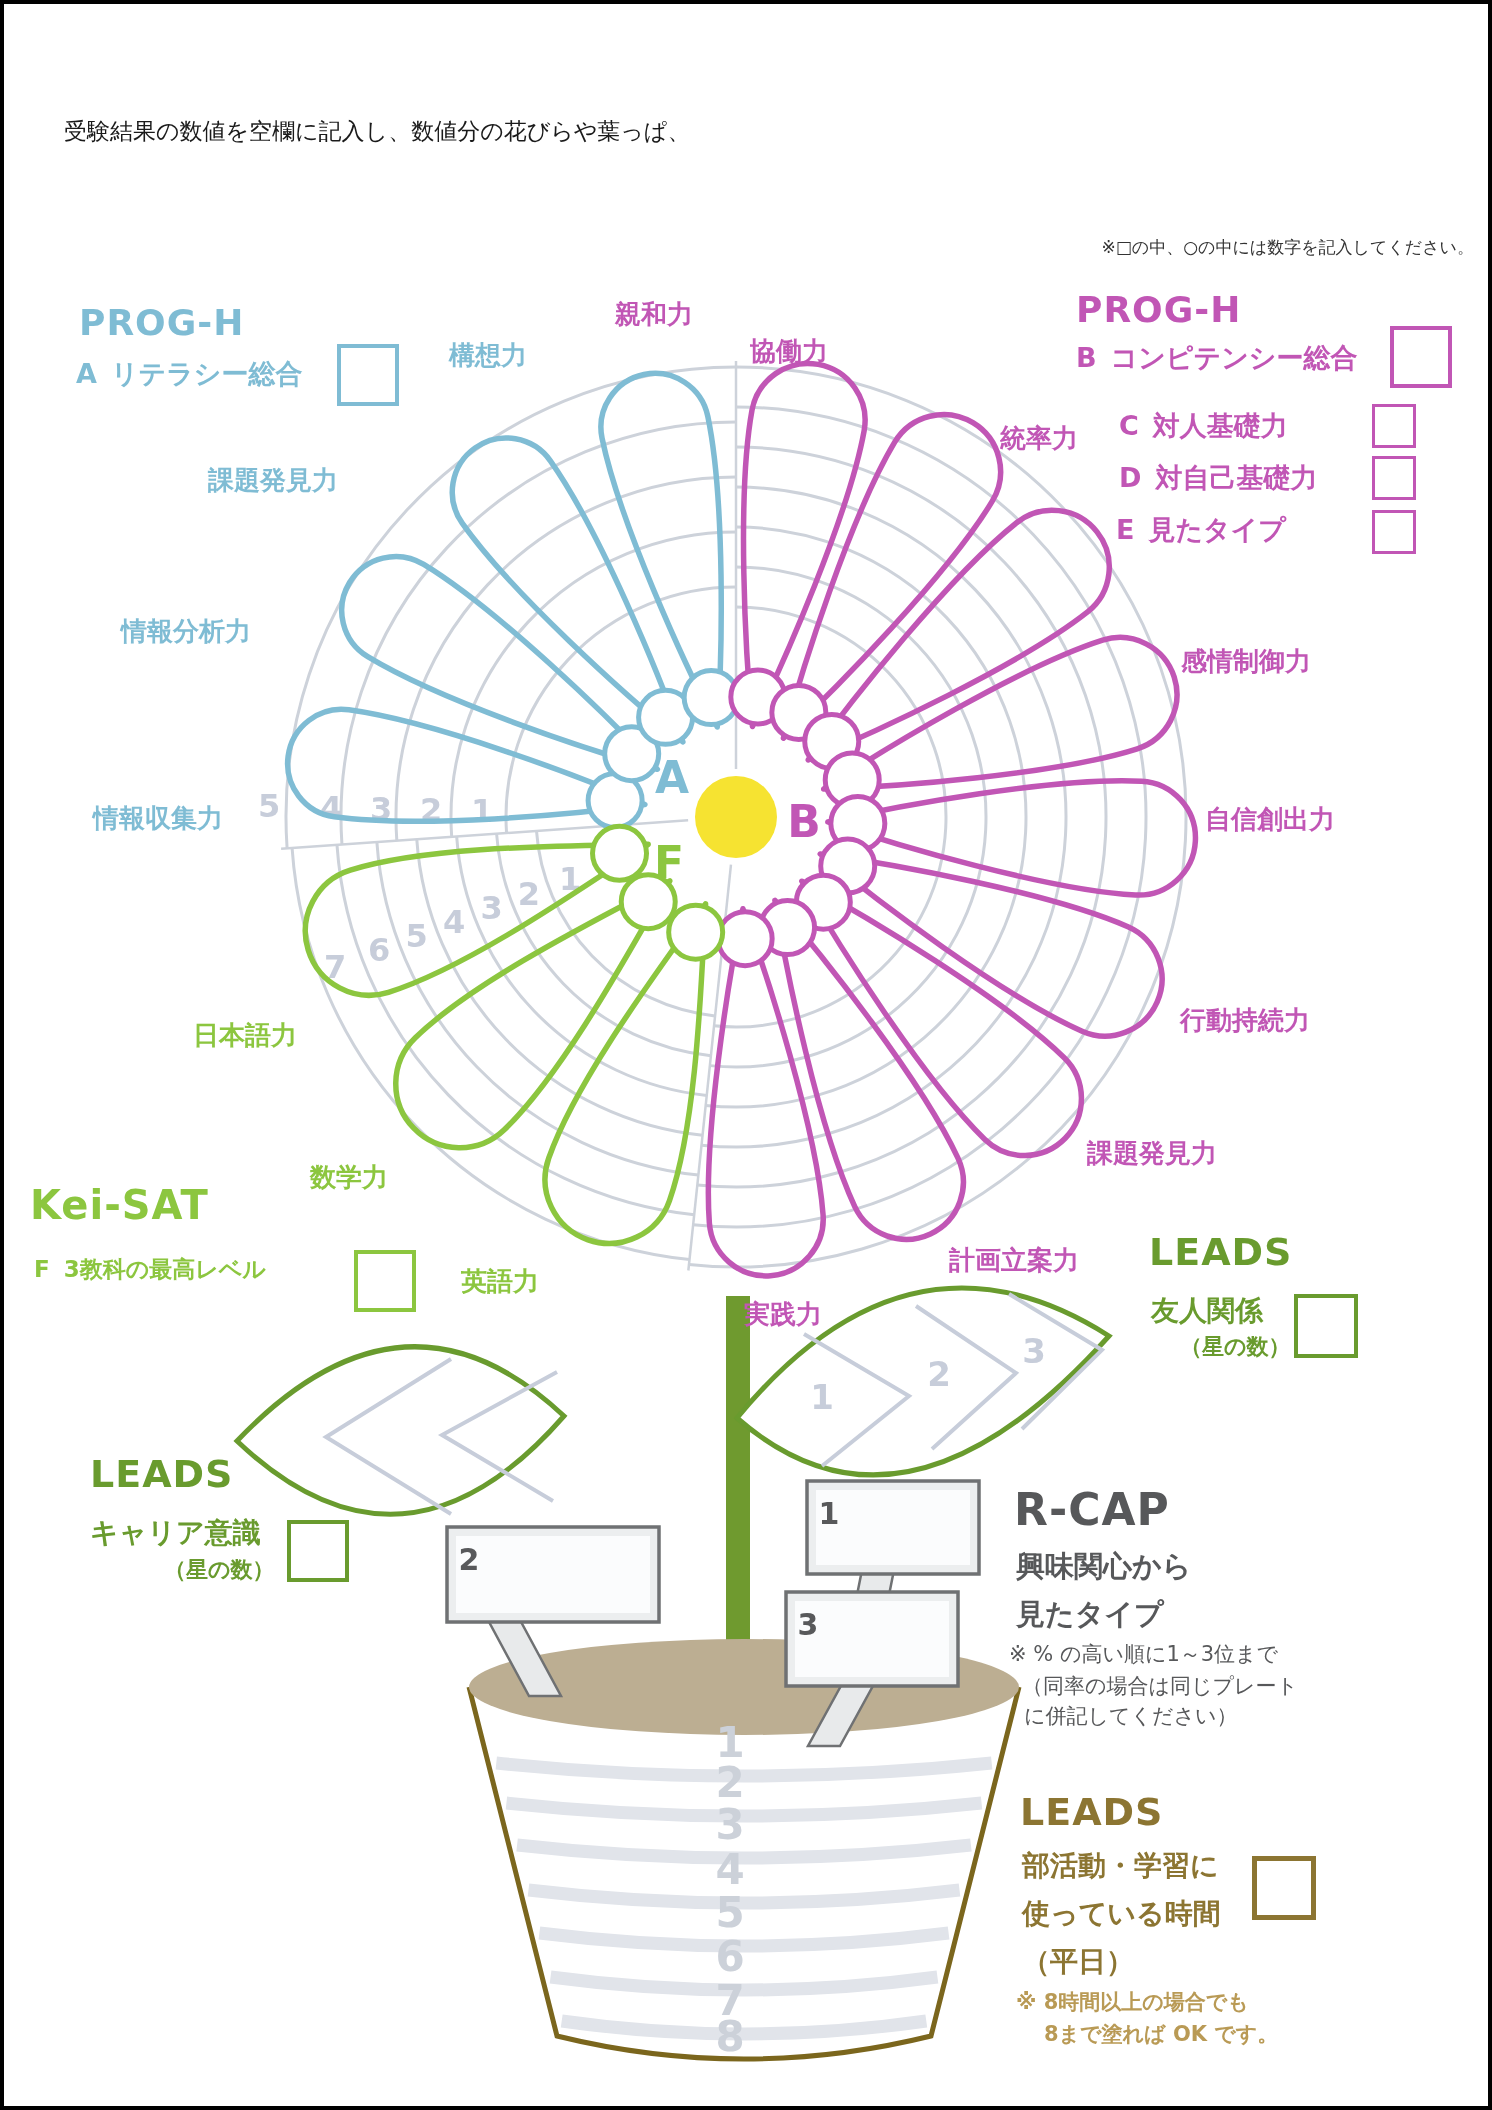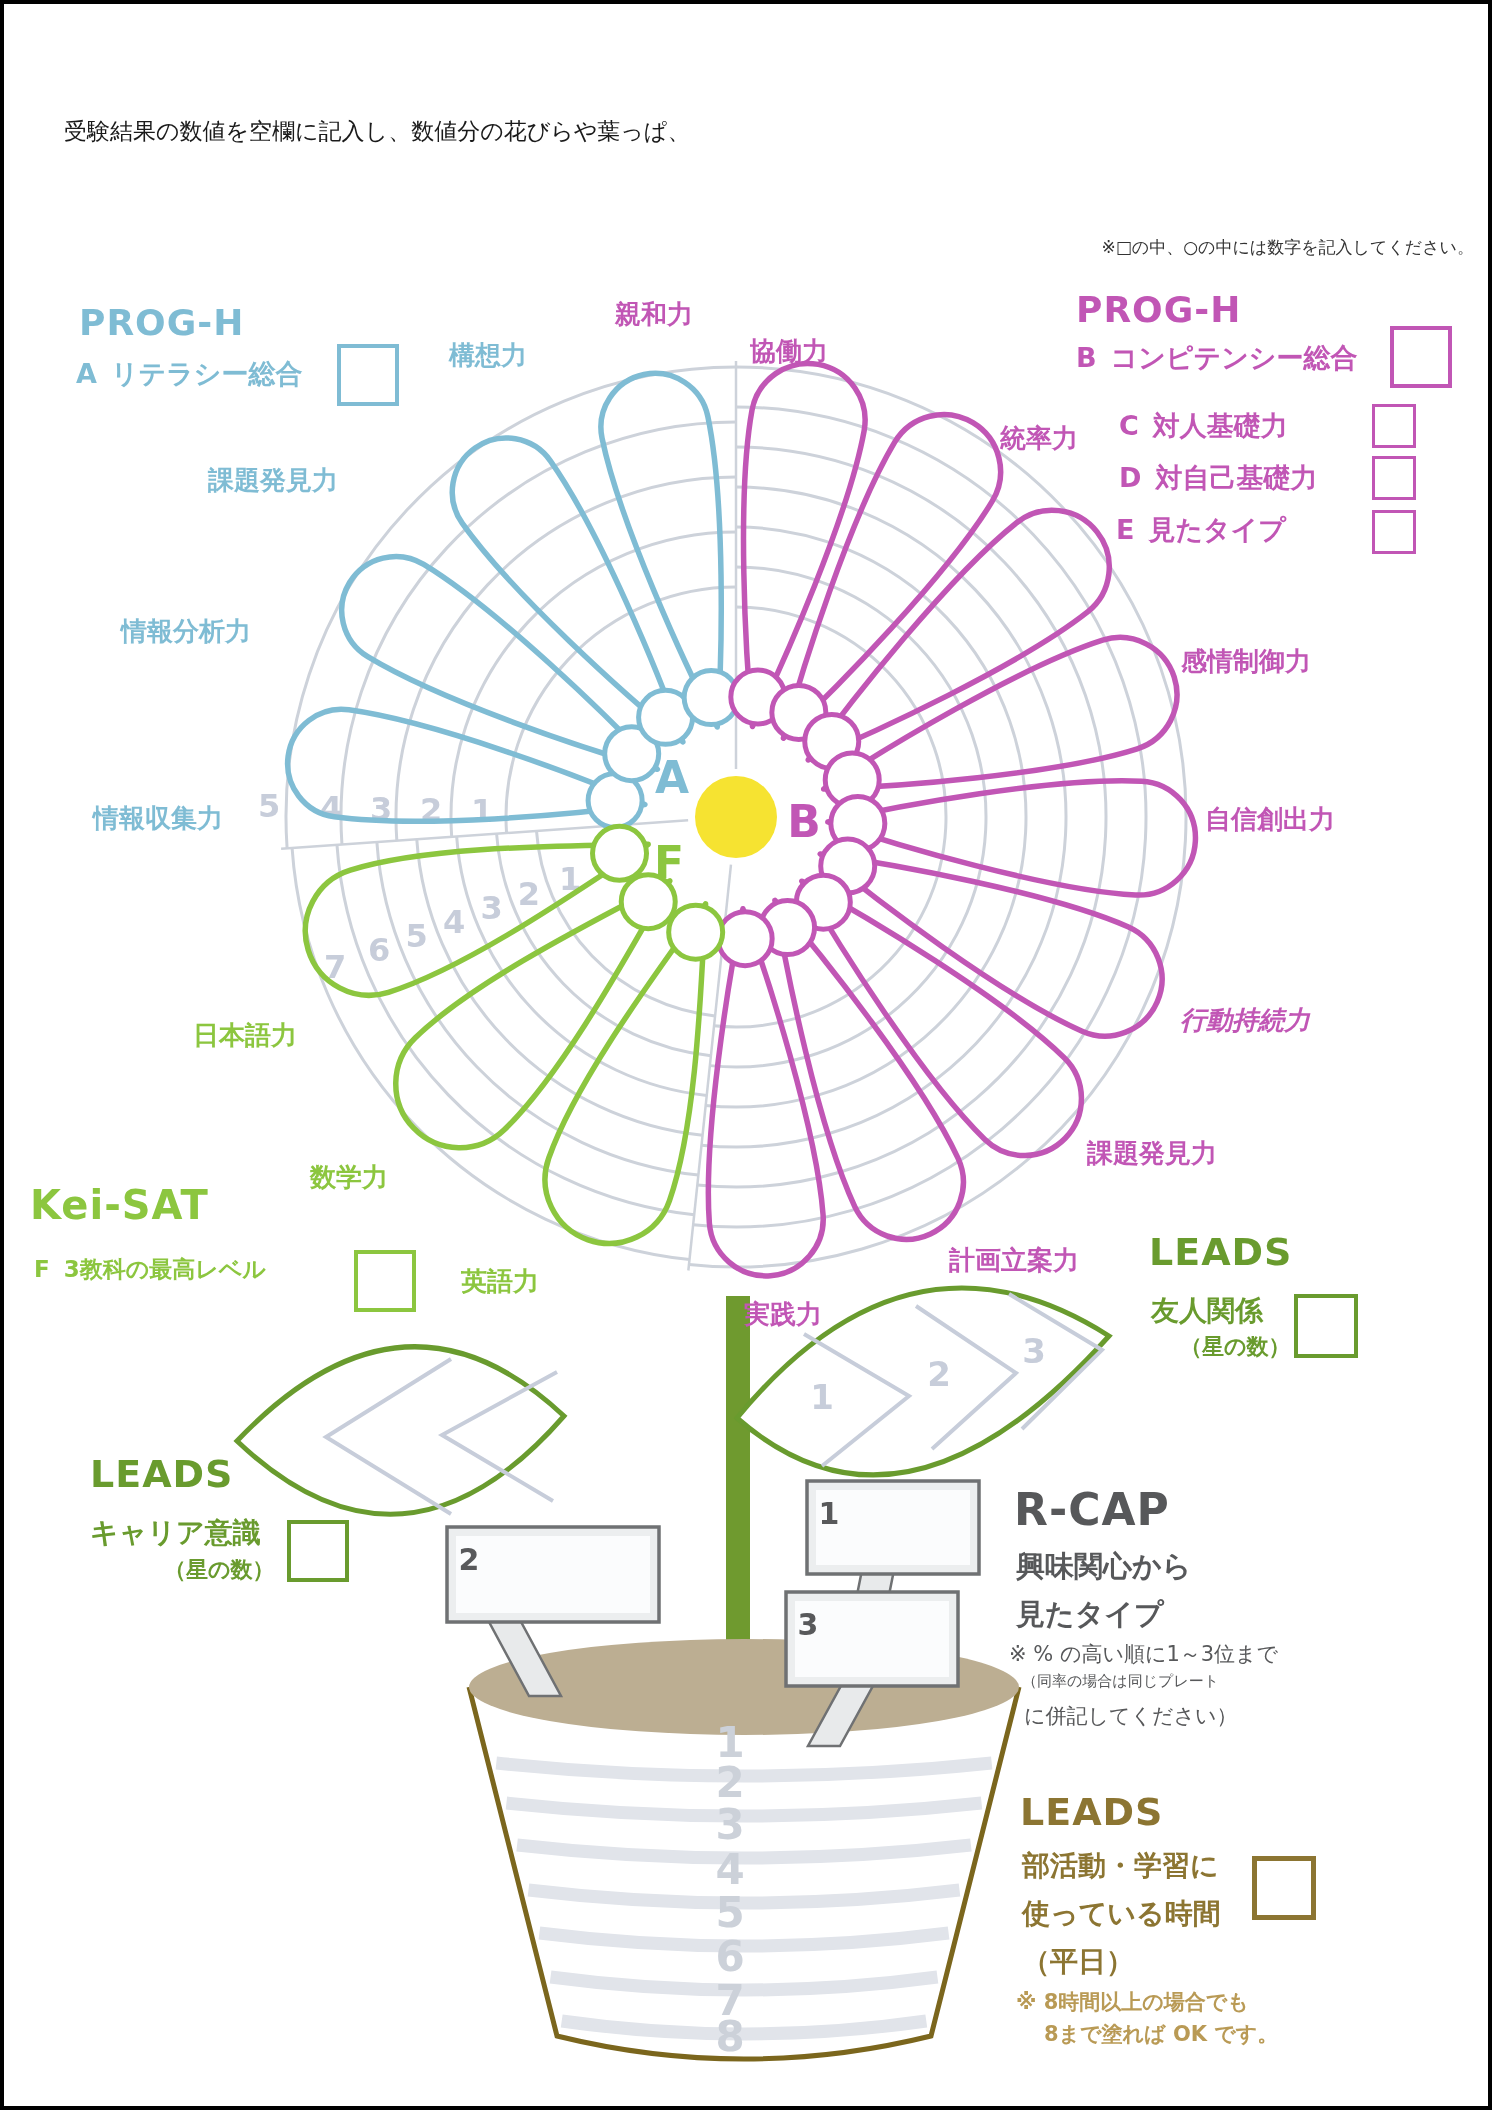--- a/index.html
+++ b/index.html
@@ -189,42 +189,42 @@
 
   <div class="abs sec-title lgreen" style="left:86px;top:1448px;font-size:38px">LEADS</div>
   <div class="abs lgreen" style="left:86px;top:1510px;font-size:28px;font-weight:700">キャリア意識</div>
   <div class="abs lgreen" style="left:160px;top:1551px;font-size:22px;font-weight:700">（星の数）</div>
   <span class="box" style="left:283px;top:1516px;width:62px;height:62px;border:4px solid #699b2e"></span>
 
   <div class="abs sec-title dgrey" style="left:1010px;top:1480px;font-size:44px">R-CAP</div>
   <div class="abs dgrey" style="left:1012px;top:1543px;font-size:29px;font-weight:700">興味関心から</div>
   <div class="abs dgrey" style="left:1012px;top:1591px;font-size:29px;font-weight:700">見たタイプ</div>
   <div class="abs dgrey" style="left:1005px;top:1636px;font-size:21px">※ % の高い順に1～3位まで</div>
-  <div class="abs dgrey" style="left:1018px;top:1668px;font-size:15px">（同率の場合は同じプレート</div>
+  <div class="abs dgrey" style="left:1018px;top:1668px;font-size:21px">（同率の場合は同じプレート</div>
   <div class="abs dgrey" style="left:1020px;top:1698px;font-size:21px">に併記してください）</div>
 
   <div class="abs sec-title brown" style="left:1016px;top:1786px;font-size:38px">LEADS</div>
   <div class="abs brown" style="left:1018px;top:1843px;font-size:28px;font-weight:700">部活動・学習に</div>
   <div class="abs brown" style="left:1018px;top:1891px;font-size:28px;font-weight:700">使っている時間</div>
   <div class="abs brown" style="left:1018px;top:1939px;font-size:28px;font-weight:700">（平日）</div>
   <span class="box" style="left:1248px;top:1852px;width:64px;height:64px;border:5px solid #8c7532"></span>
   <div class="abs gold" style="left:1012px;top:1984px;font-size:21px;font-weight:700">※ 8時間以上の場合でも</div>
   <div class="abs gold" style="left:1040px;top:2016px;font-size:21px;font-weight:700">8まで塗れば OK です。</div>
 
   <div id="petal-labels">
       <div class="plabel" style="left: 154px; top: 814px; color: rgb(127, 188, 212);">情報収集力</div>
       <div class="plabel" style="left: 182px; top: 627px; color: rgb(127, 188, 212);">情報分析力</div>
       <div class="plabel" style="left: 269px; top: 476px; color: rgb(127, 188, 212);">課題発見力</div>
       <div class="plabel" style="left: 484px; top: 351px; color: rgb(127, 188, 212);">構想力</div>
       <div class="plabel" style="left: 650px; top: 310px; color: rgb(193, 86, 181);">親和力</div>
       <div class="plabel" style="left: 785px; top: 347px; color: rgb(193, 86, 181);">協働力</div>
       <div class="plabel" style="left: 1035px; top: 434px; color: rgb(193, 86, 181);">統率力</div>
       <div class="plabel" style="left: 1242px; top: 657px; color: rgb(193, 86, 181);">感情制御力</div>
       <div class="plabel" style="left: 1266px; top: 815px; color: rgb(193, 86, 181);">自信創出力</div>
-      <div class="plabel" style="left: 1241px; top: 1016px; color: rgb(193, 86, 181); font-style: italic;">行動持続力</div>
+      <div class="plabel" style="left: 1241px; top: 1016px; color: rgb(193, 86, 181);">行動持続力</div>
       <div class="plabel" style="left: 1148px; top: 1149px; color: rgb(193, 86, 181);">課題発見力</div>
       <div class="plabel" style="left: 1010px; top: 1256px; color: rgb(193, 86, 181);">計画立案力</div>
       <div class="plabel" style="left: 779px; top: 1310px; color: rgb(193, 86, 181);">実践力</div>
       <div class="plabel" style="left: 241px; top: 1031px; color: rgb(140, 198, 63);">日本語力</div>
       <div class="plabel" style="left: 345px; top: 1173px; color: rgb(140, 198, 63);">数学力</div>
       <div class="plabel" style="left: 496px; top: 1277px; color: rgb(140, 198, 63);">英語力</div>
     </div>
 </div>
 
 </body></html>

